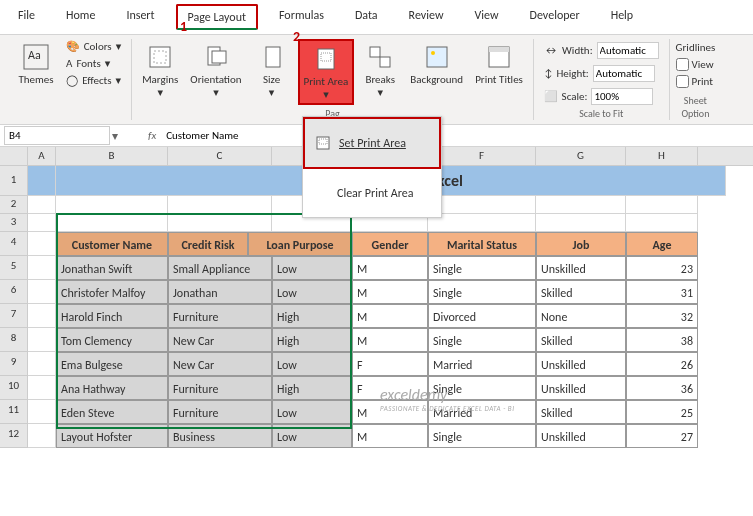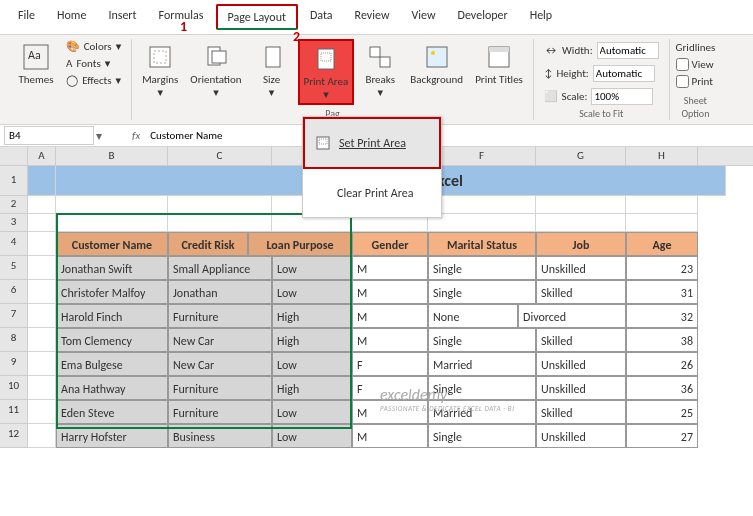--- a/index.html
+++ b/index.html
@@ -1,18 +1,18 @@
 <!DOCTYPE html>
 <html><head>
   <meta charset="utf-8">
   <style>
     * { margin: 0; padding: 0; box-sizing: border-box; font-family: 'Segoe UI', Calibri, sans-serif; }
     body { background: #fff; font-size: 12px; color: #333; width: 753px; }
     
-    .menubar { display: flex; padding: 4px 8px; border-bottom: 1px solid #d4d4d4; background: #fff; gap: 2px; }
+    .menubar { display: flex; padding: 4px 8px; border-bottom: 1px solid #d4d4d4; background: #fff; gap: 11px; }
     .menu-item { padding: 4px 10px; font-size: 12px; cursor: pointer; }
     .menu-item.active { border: 2px solid #c00000; border-radius: 2px; border-bottom: 2px solid #0b7c3d; }
     
     .ribbon { display: flex; padding: 4px 8px; background: #f3f2f1; border-bottom: 1px solid #d4d4d4; height: 90px; }
     .ribbon-group { display: flex; flex-direction: column; border-right: 1px solid #d4d4d4; padding: 0 6px; position: relative; }
     .ribbon-group-label { position: absolute; bottom: 0; left: 0; right: 0; text-align: center; font-size: 10px; color: #666; }
     .ribbon-row { display: flex; gap: 4px; }
     .ribbon-col { display: flex; flex-direction: column; gap: 2px; }
     .ribbon-btn-lg { display: flex; flex-direction: column; align-items: center; padding: 2px 4px; font-size: 11px; text-align: center; min-width: 44px; cursor: pointer; justify-content: flex-start; }
     .ribbon-btn-lg .icon-lg { width: 32px; height: 32px; display: flex; align-items: center; justify-content: center; }
@@ -26,21 +26,21 @@
     .callout-1 { top: 18px; left: 180px; }
     .callout-2 { top: 28px; left: 293px; }
     .callout-3 { top: 123px; left: 428px; }
     
     .dropdown-menu { position: absolute; top: 116px; left: 302px; background: #fff; border: 1px solid #ccc; box-shadow: 1px 1px 3px rgba(0,0,0,0.2); z-index: 10; width: 140px; }
     .dropdown-item { display: flex; align-items: center; gap: 8px; padding: 16px 10px; font-size: 12px; cursor: pointer; }
     .dropdown-item.highlighted { background: #e6e6e6; border: 2px solid #c00000; }
     .dropdown-item .mini-icon { width: 16px; height: 16px; display: flex; align-items: center; justify-content: center; }
     
     .formula-bar { display: flex; align-items: center; border-bottom: 1px solid #d4d4d4; padding: 2px 4px; height: 22px; }
-    .name-box { width: 90px; border: 1px solid #ccc; padding: 2px 4px; font-size: 11px; margin-right: 8px; }
+    .name-box { width: 106px; border: 1px solid #ccc; padding: 2px 4px; font-size: 11px; margin-right: 8px; }
     .fx { font-style: italic; color: #666; margin-right: 8px; font-size: 11px; }
     .formula-input { flex: 1; border: none; font-size: 11px; padding: 2px; }
     
     .sheet-area { position: relative; }
     .col-headers { display: flex; background: #e6e6e6; border-bottom: 1px solid #ccc; }
     .corner-cell { width: 28px; border-right: 1px solid #ccc; height: 18px; }
     .col-header { border-right: 1px solid #ccc; text-align: center; font-size: 11px; height: 18px; line-height: 18px; color: #333; }
     .col-A { width: 28px; } .col-B { width: 112px; } .col-C { width: 104px; } .col-D { width: 80px; }
     .col-E { width: 76px; } .col-F { width: 108px; } .col-G { width: 90px; } .col-H { width: 72px; }
     
@@ -71,22 +71,22 @@
 <body>
 
 <div class="callout-red callout-1">1</div>
 <div class="callout-red callout-2">2</div>
 <div class="callout-red callout-3">3</div>
 
 <div class="menubar">
   <div class="menu-item">File</div>
   <div class="menu-item">Home</div>
   <div class="menu-item">Insert</div>
+  <div class="menu-item active">Page Layout</div>
   <div class="menu-item">Formulas</div>
-  <div class="menu-item active">Page Layout</div>
   <div class="menu-item">Data</div>
   <div class="menu-item">Review</div>
   <div class="menu-item">View</div>
   <div class="menu-item">Developer</div>
   <div class="menu-item">Help</div>
 </div>
 
 <div class="ribbon">
 
   <div class="ribbon-group">
@@ -330,22 +330,22 @@
     <div class="cell col-G">Skilled</div>
     <div class="cell col-H num">31</div>
       </div>
       <div class="row data-row">
     <div class="row-header">7</div>
     <div class="cell col-A"></div>
     <div class="cell col-B sel">Harold Finch</div>
     <div class="cell col-C sel">Furniture</div>
     <div class="cell col-D sel">High</div>
     <div class="cell col-E">M</div>
+    <div class="cell col-F">Divorced</div>
     <div class="cell col-G">None</div>
-    <div class="cell col-F">Divorced</div>
     <div class="cell col-H num">32</div>
       </div>
       <div class="row data-row">
     <div class="row-header">8</div>
     <div class="cell col-A"></div>
     <div class="cell col-B sel">Tom Clemency</div>
     <div class="cell col-C sel">New Car</div>
     <div class="cell col-D sel">High</div>
     <div class="cell col-E">M</div>
     <div class="cell col-F">Single</div>
@@ -381,21 +381,21 @@
     <div class="cell col-C sel">Furniture</div>
     <div class="cell col-D sel">Low</div>
     <div class="cell col-E">M</div>
     <div class="cell col-F">Married</div>
     <div class="cell col-G">Skilled</div>
     <div class="cell col-H num">25</div>
       </div>
       <div class="row data-row">
     <div class="row-header">12</div>
     <div class="cell col-A"></div>
-    <div class="cell col-B sel">Harry Hofster</div>
+    <div class="cell col-B sel">Layout Hofster</div>
     <div class="cell col-C sel">Business</div>
     <div class="cell col-D sel">Low</div>
     <div class="cell col-E">M</div>
     <div class="cell col-F">Single</div>
     <div class="cell col-G">Unskilled</div>
     <div class="cell col-H num">27</div>
       </div>
     </div>
 
   <div class="selection-border" style="top:66px; left:56px; width:296px; height:216px;"></div>

